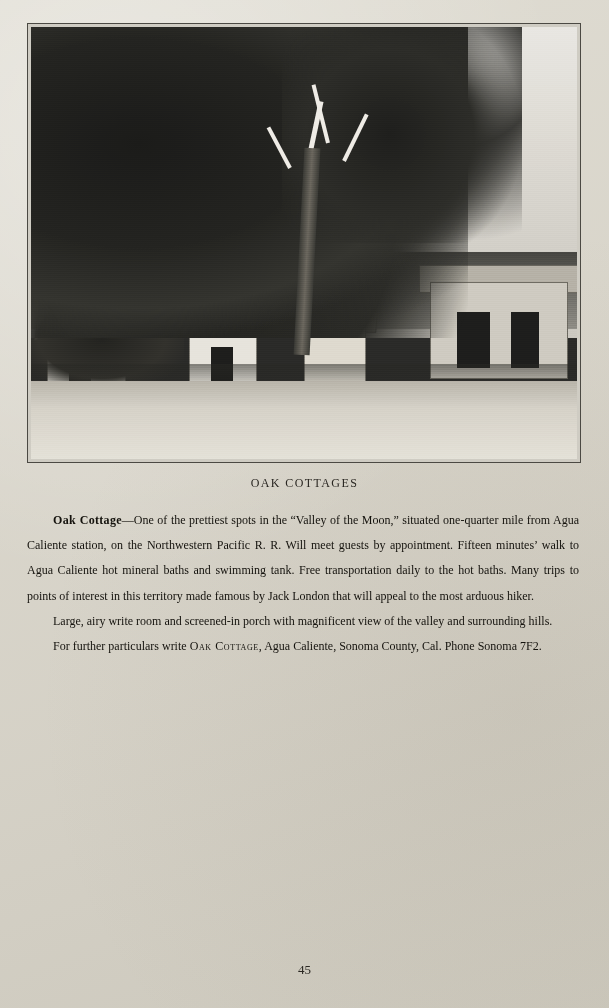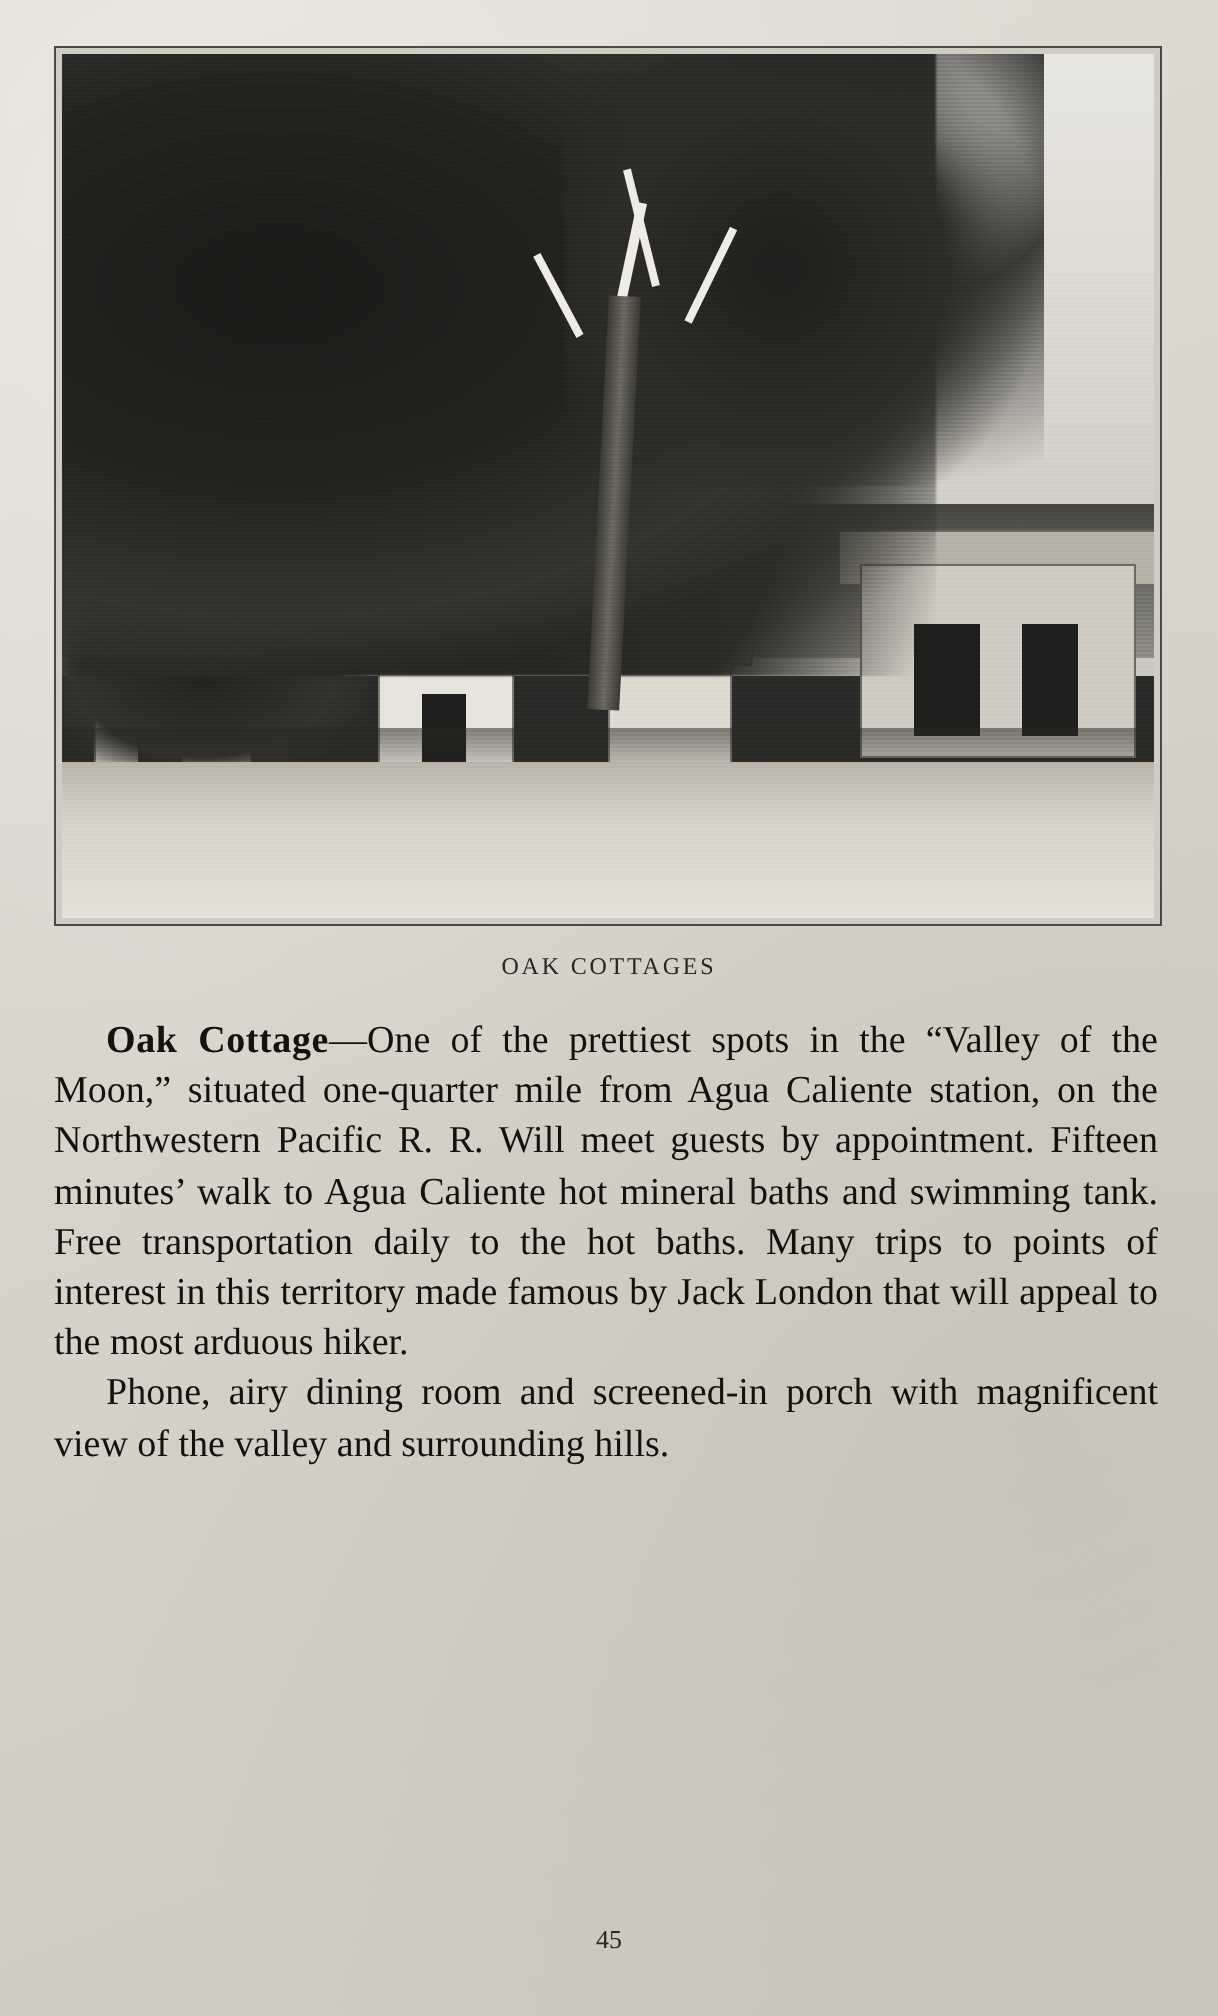--- a/index.html
+++ b/index.html
@@ -185,21 +185,21 @@
     font-variant: small-caps;
     font-family: "Liberation Serif", serif;
   }
 
   
   .body {
     position: absolute;
     left: 27px;
     top: 508px;
     width: 552px;
-    font-size: 19px;
+    font-size: 12px;
     line-height: 25.2px;
     color: #14120d;
     text-align: justify;
     text-justify: inter-word;
   }
   .body p {
     margin: 0;
     text-indent: 26px;
   }
   .lead-term {
@@ -258,18 +258,21 @@
       </div>
     </div>
   </div>
 
   <div class="caption">OAK COTTAGES</div>
 
   <div class="body">
     <p>
       <span class="lead-term">Oak Cottage</span><span>—One of the prettiest spots in the “Valley of the Moon,” situated one-quarter mile from Agua Caliente station, on the Northwestern Pacific R. R.  Will meet guests by appointment.  Fifteen minutes’ walk to Agua Caliente hot mineral baths and swimming tank.  Free transportation daily to the hot baths.  Many trips to points of interest in this territory made famous by Jack London that will appeal to the most arduous hiker.</span>
     </p>
-    <p>Phone, airy dining room and screened-in porch with magnificent view of the valley and surrounding hills.</p>
+    <p>Large, airy write room and screened-in porch with magnificent view of the valley and surrounding hills.</p>
+    <p>
+      <span>For further particulars write </span><span class="smallcaps">Oak Cottage</span><span>, Agua Caliente, Sonoma County, Cal.  Phone Sonoma 7F2.</span>
+    </p>
   </div>
 
   <div class="page-number">45</div>
 
 </div>
 
 </body></html>

